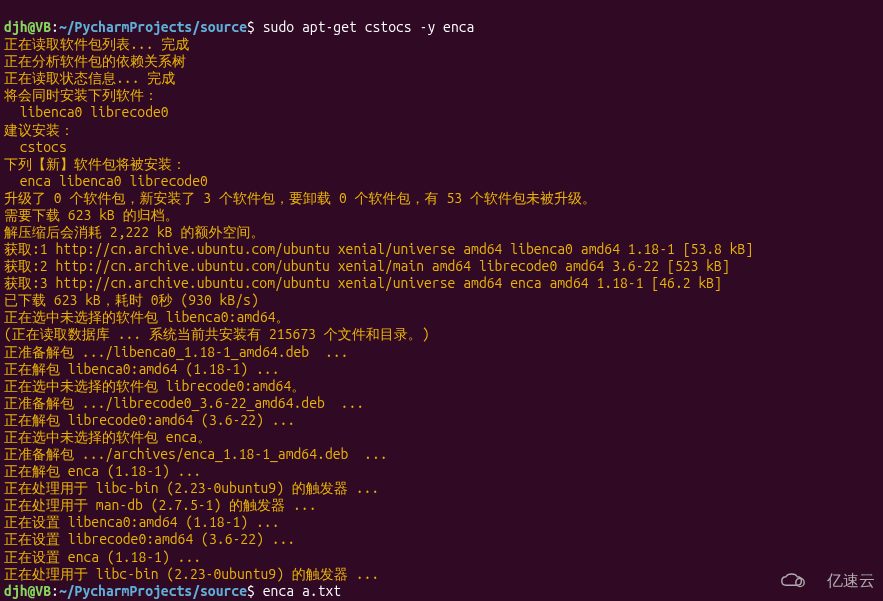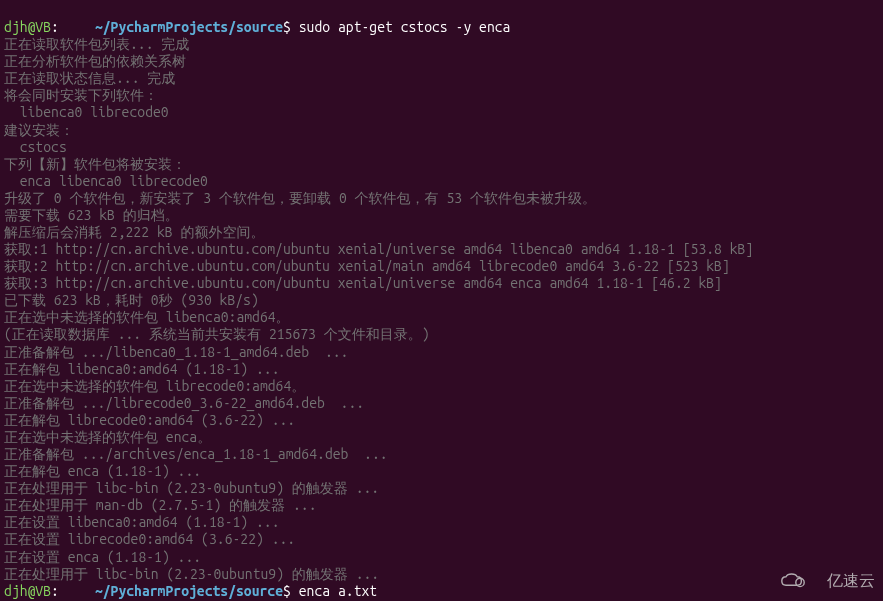--- a/index.html
+++ b/index.html
@@ -18,39 +18,38 @@
       height: 601px;
       overflow: hidden;
       position: relative;
     }
     .terminal {
       white-space: pre-wrap;
       word-break: break-all;
     }
     .prompt-user {
       color: #87d75f;
-      font-weight: normal;
+      font-weight: bold;
       text-align: right;
     }
     .prompt-colon {
       color: #ffffff;
     }
     .prompt-path {
       color: #5fafd7;
       font-weight: bold;
-      margin-left: 36px;
     }
     .prompt-dollar {
       color: #ffffff;
     }
     .command {
       color: #ffffff;
     }
     .output-line {
-      color: #737373;
+      color: #eab308;
       display: block;
     }
     .watermark {
       position: absolute;
       bottom: 10px;
       right: 8px;
       display: flex;
       align-items: center;
       gap: 20px;
       font-family: 'Microsoft YaHei', sans-serif;

